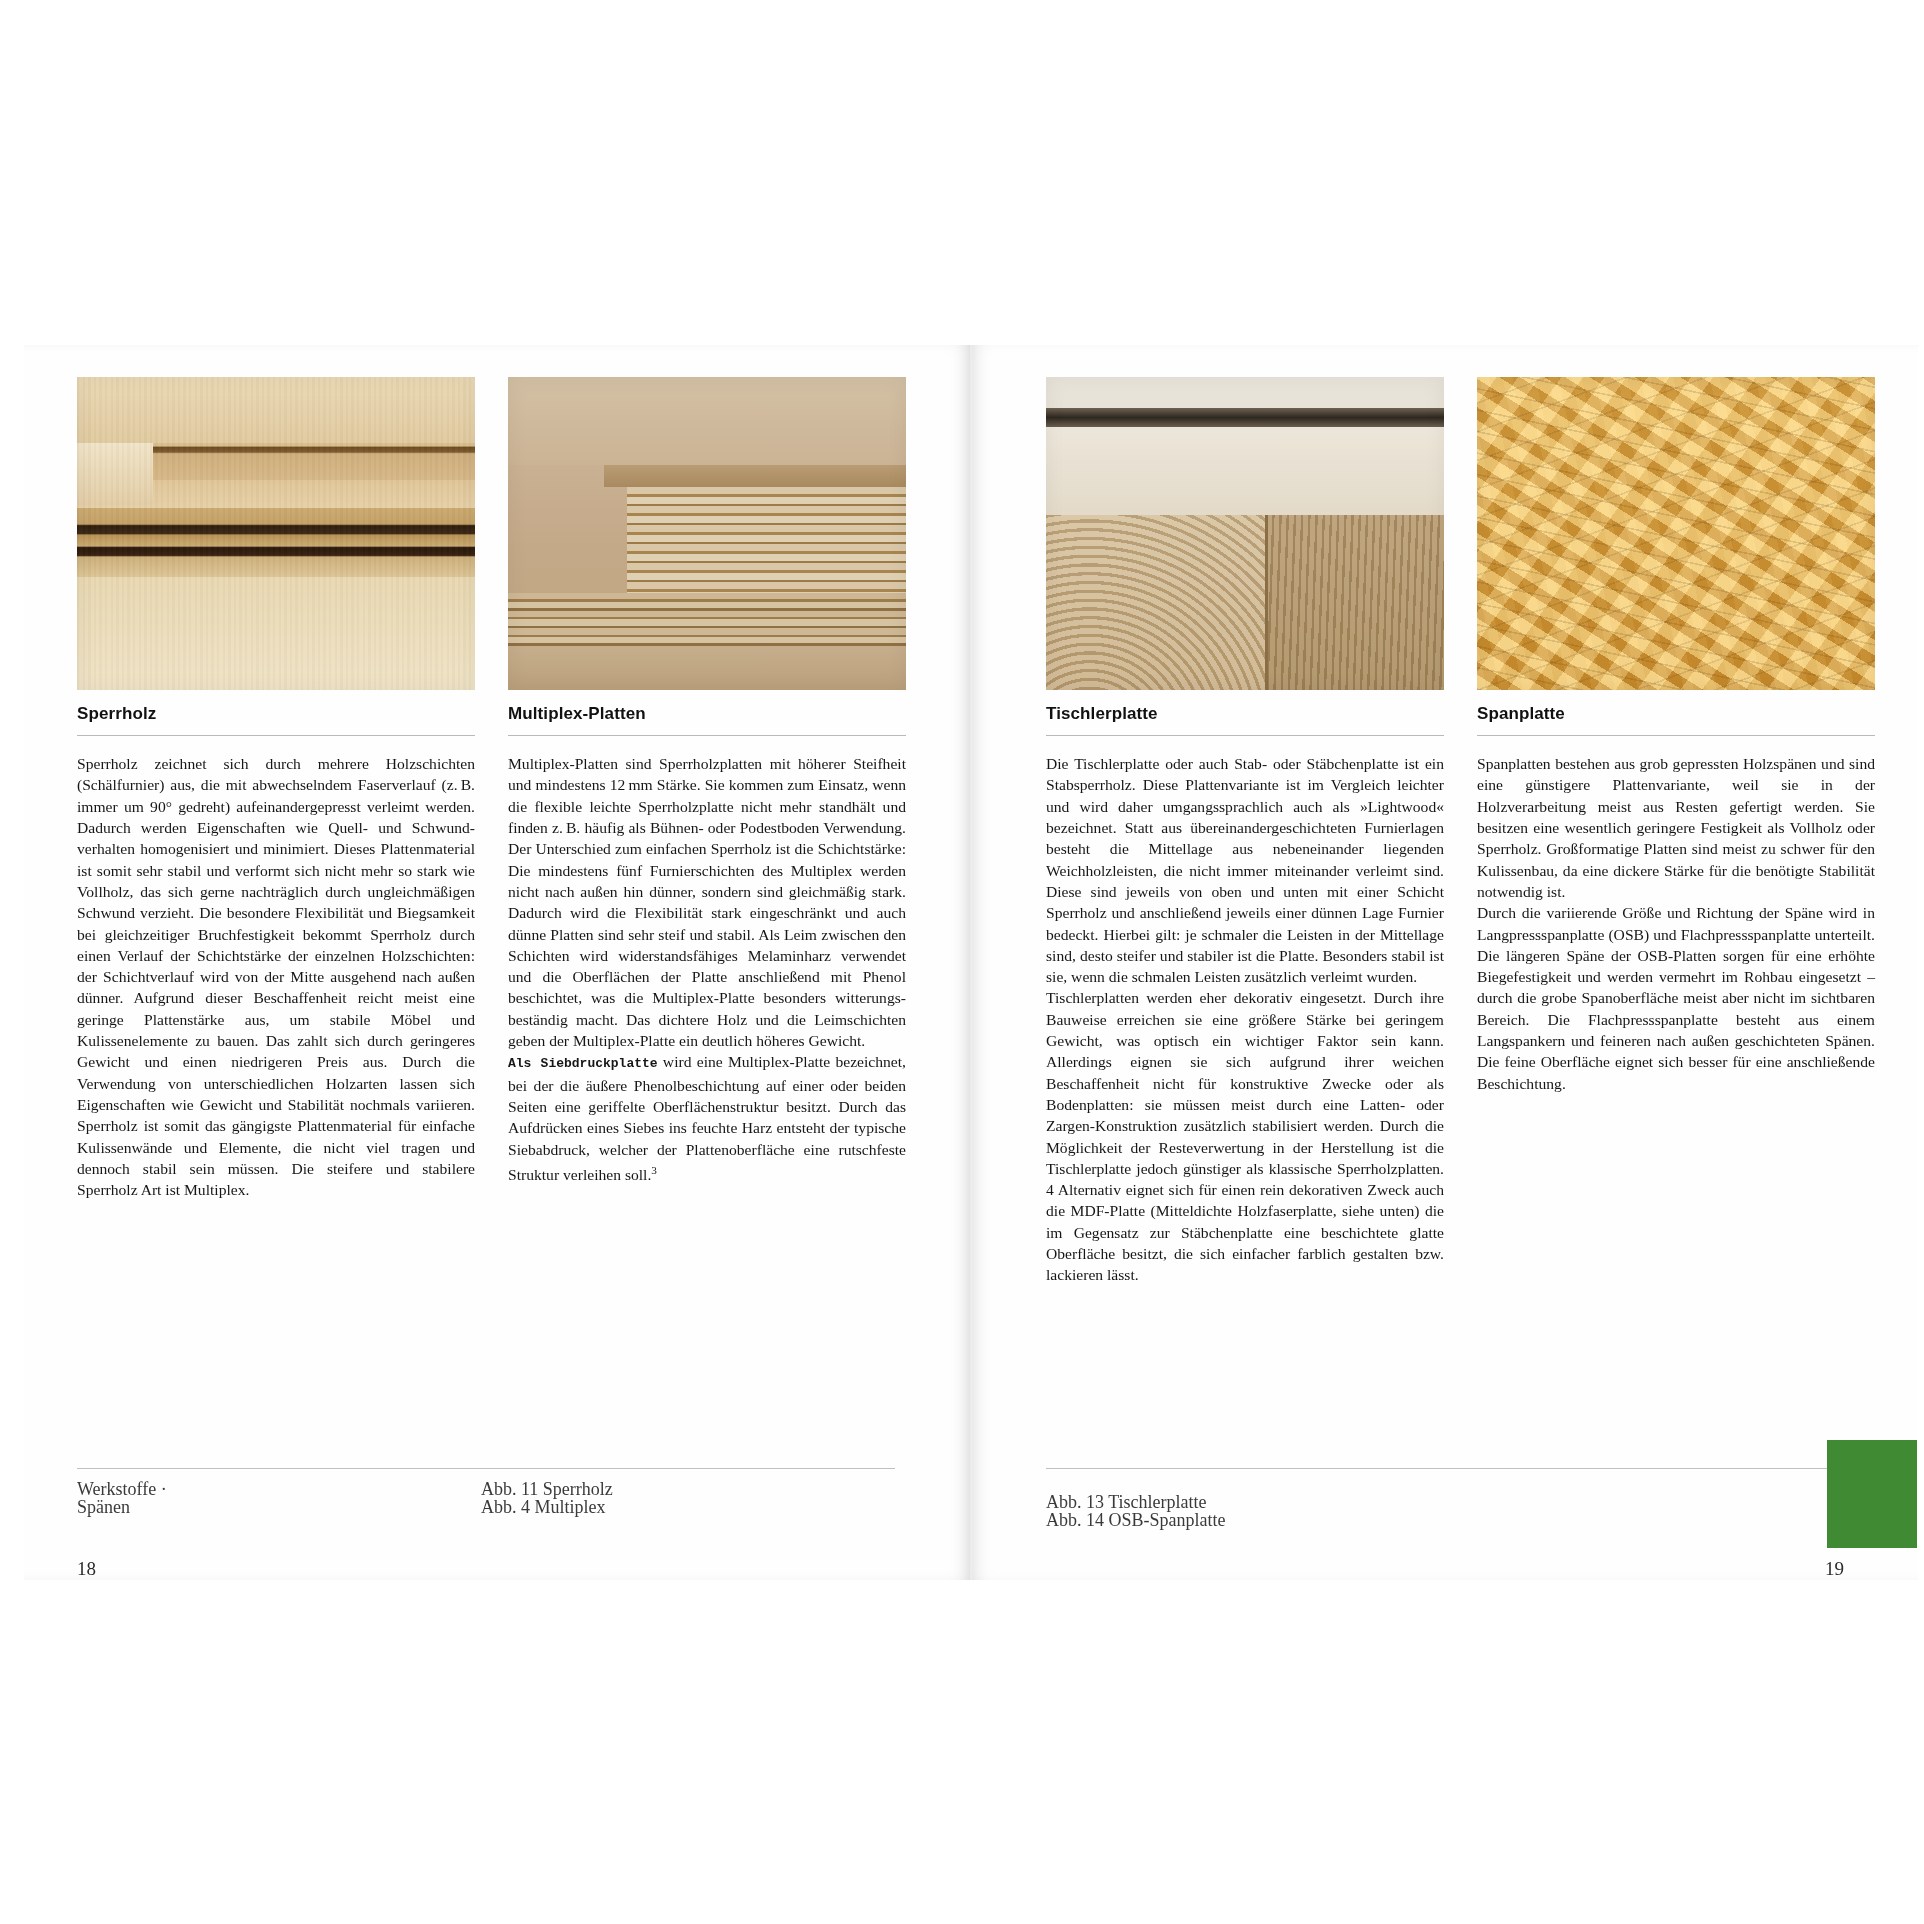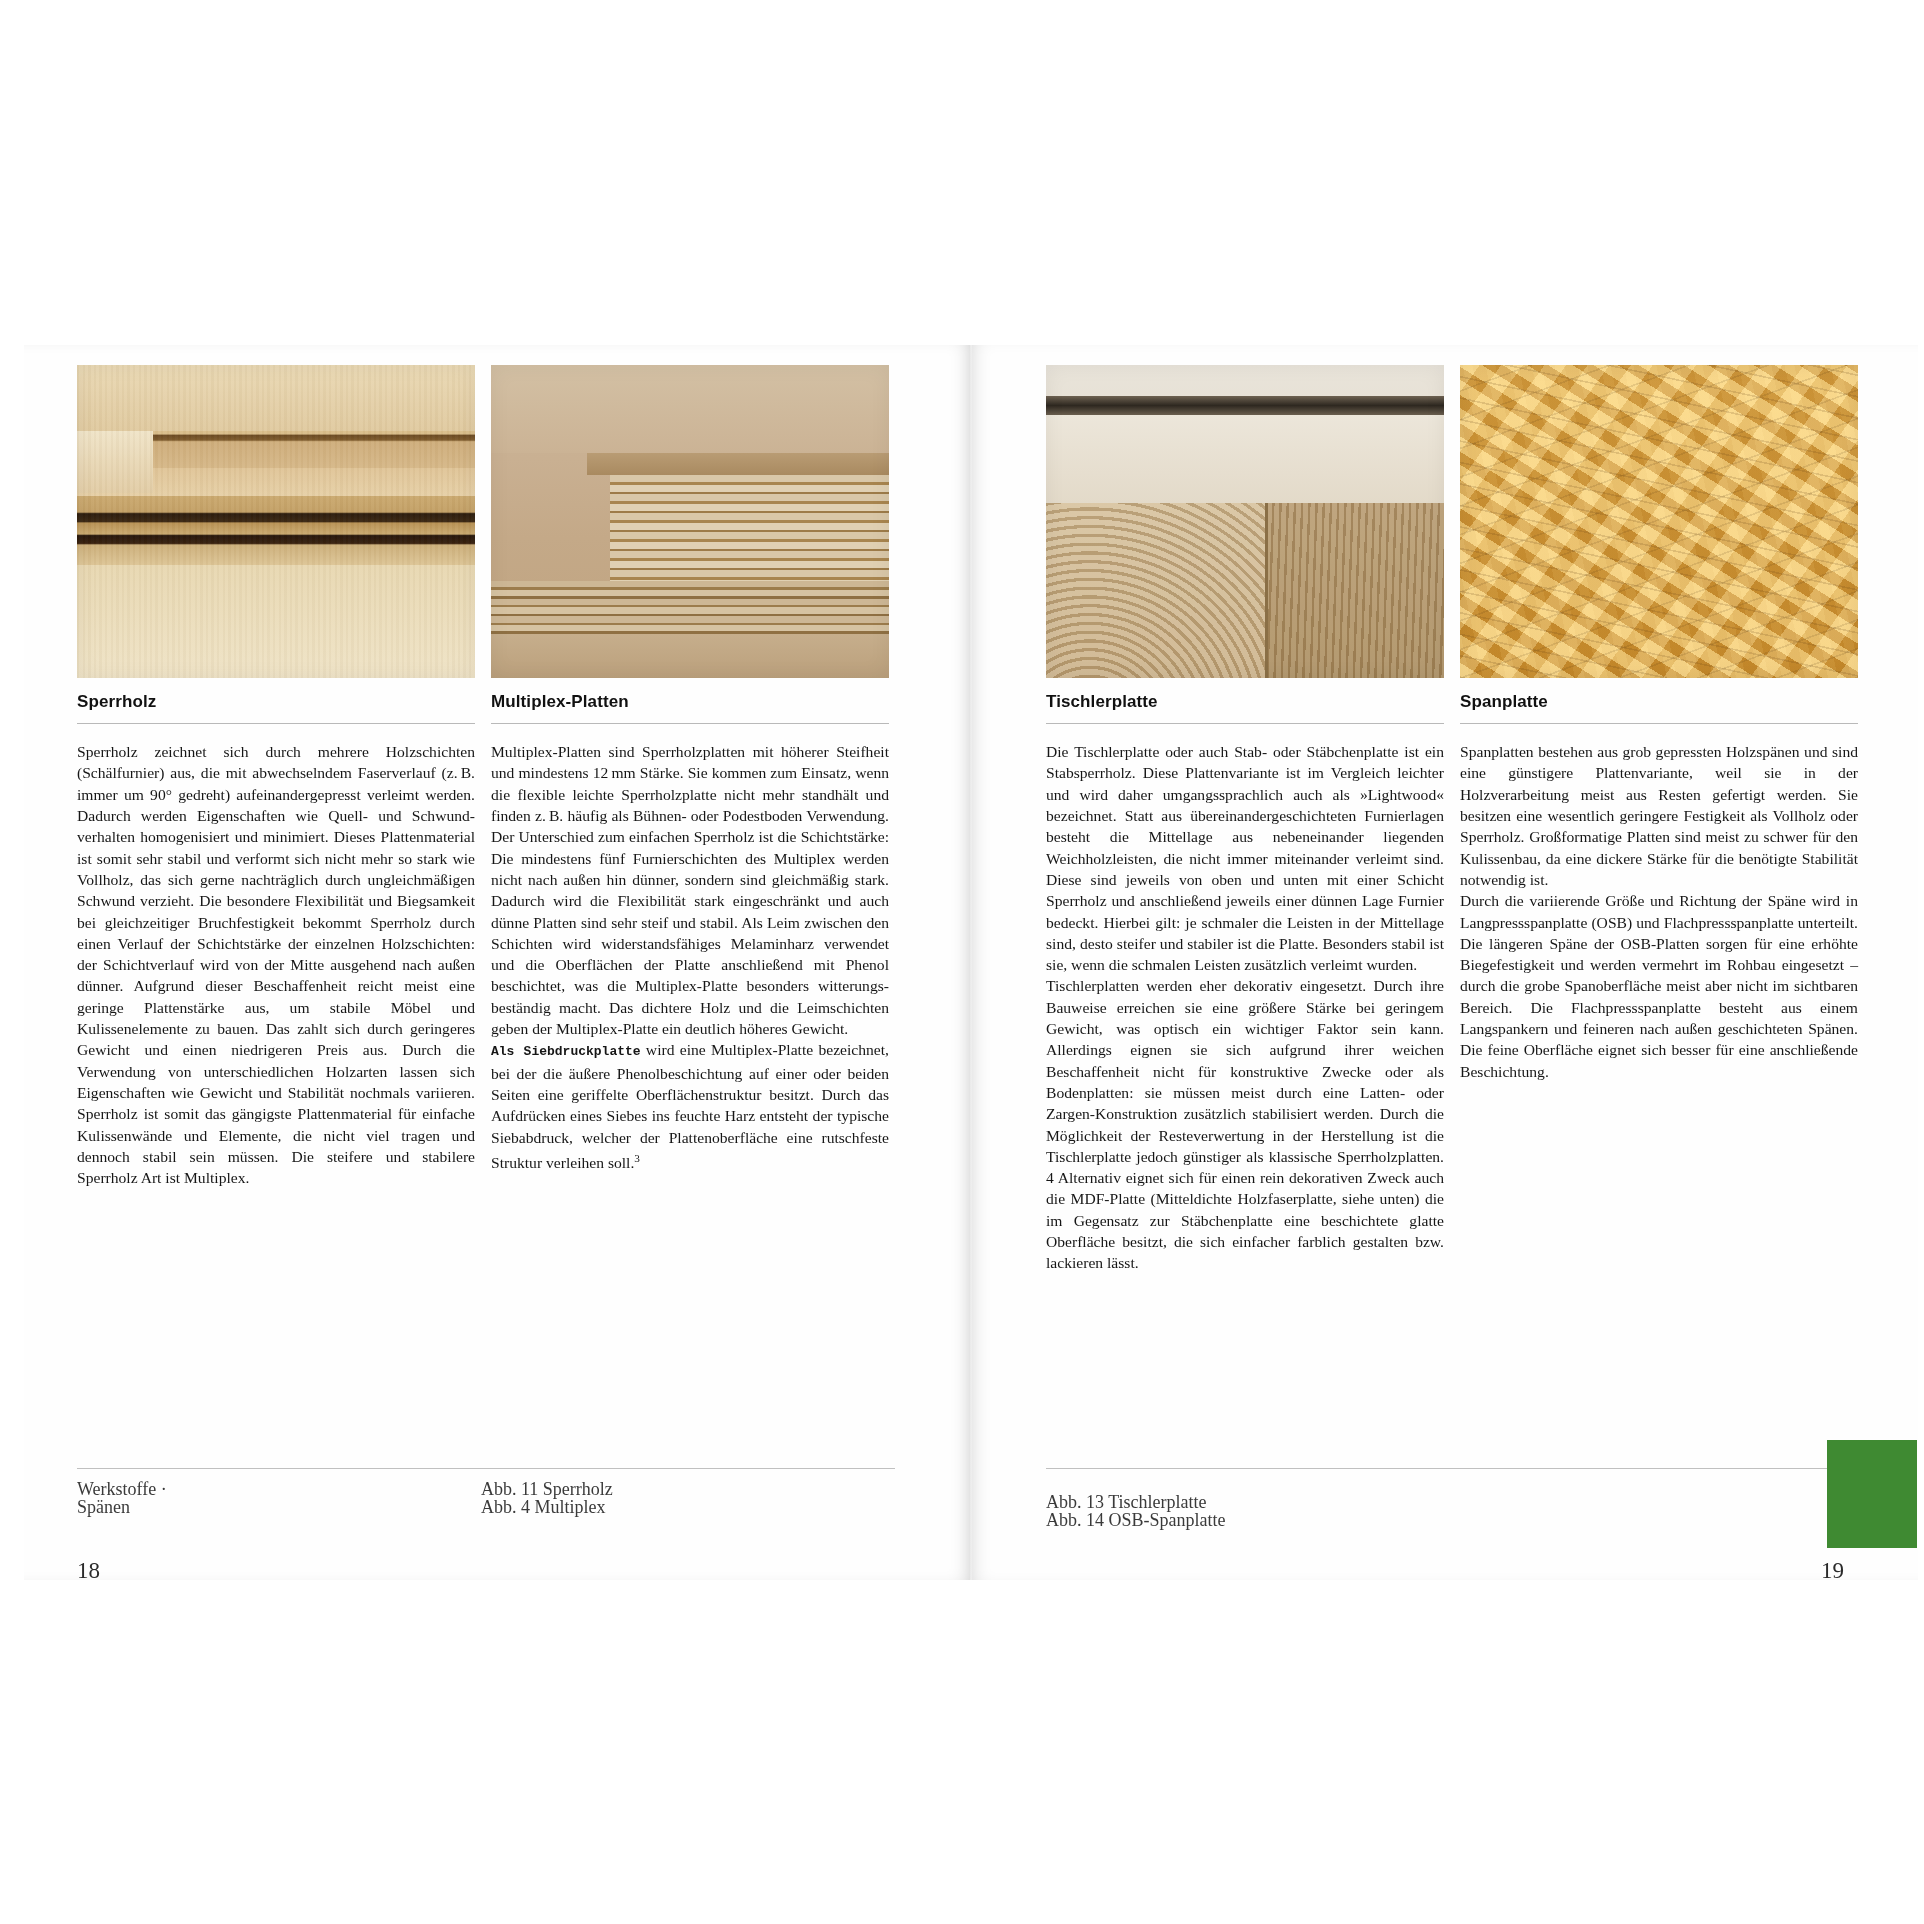--- a/index.html
+++ b/index.html
@@ -47,23 +47,23 @@
     left: 1827px;
     top: 1440px;
     width: 90px;
     height: 108px;
     background: #3f8a32;
   }
 
   
   .cols {
     position: absolute;
-    top: 20px;
+    top: 32px;
     display: flex;
-    gap: 16px;
+    gap: 33px;
   }
   .page-left .cols  { left: 53px;  width: 818px; }
   .page-right .cols { left: 74px;  width: 818px; }
 
   .col { width: 398px; position: relative; }
 
   .photo {
     width: 398px;
     height: 313px;
     position: relative;
@@ -230,21 +230,21 @@
     color: #3a3a3a;
   }
   .f-sec   { left: 53px; }
   .f-abb-l { left: 457px; }
   .f-abb-r { left: 74px; margin-top: 13px; }
 
   .folio {
     position: absolute;
     top: 1213px;
     font-family: "Liberation Serif", serif;
-    font-size: 23px;
+    font-size: 19px;
     color: #2b2b2b;
   }
   .folio-left  { left: 53px; }
   .folio-right { right: 74px; }
 
   .sup { font-size: 0.72em; vertical-align: super; }
 </style>
 </head>
 <body>
 

